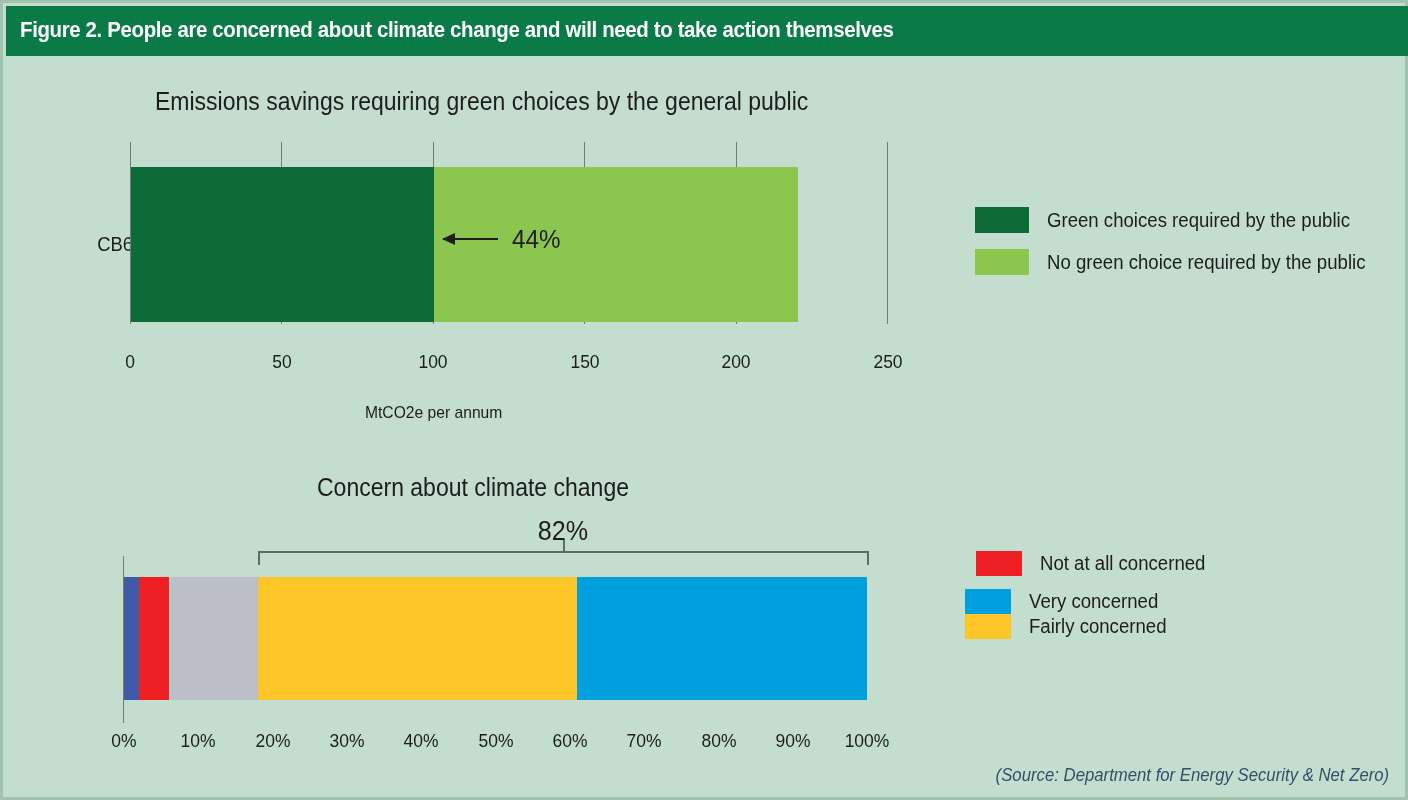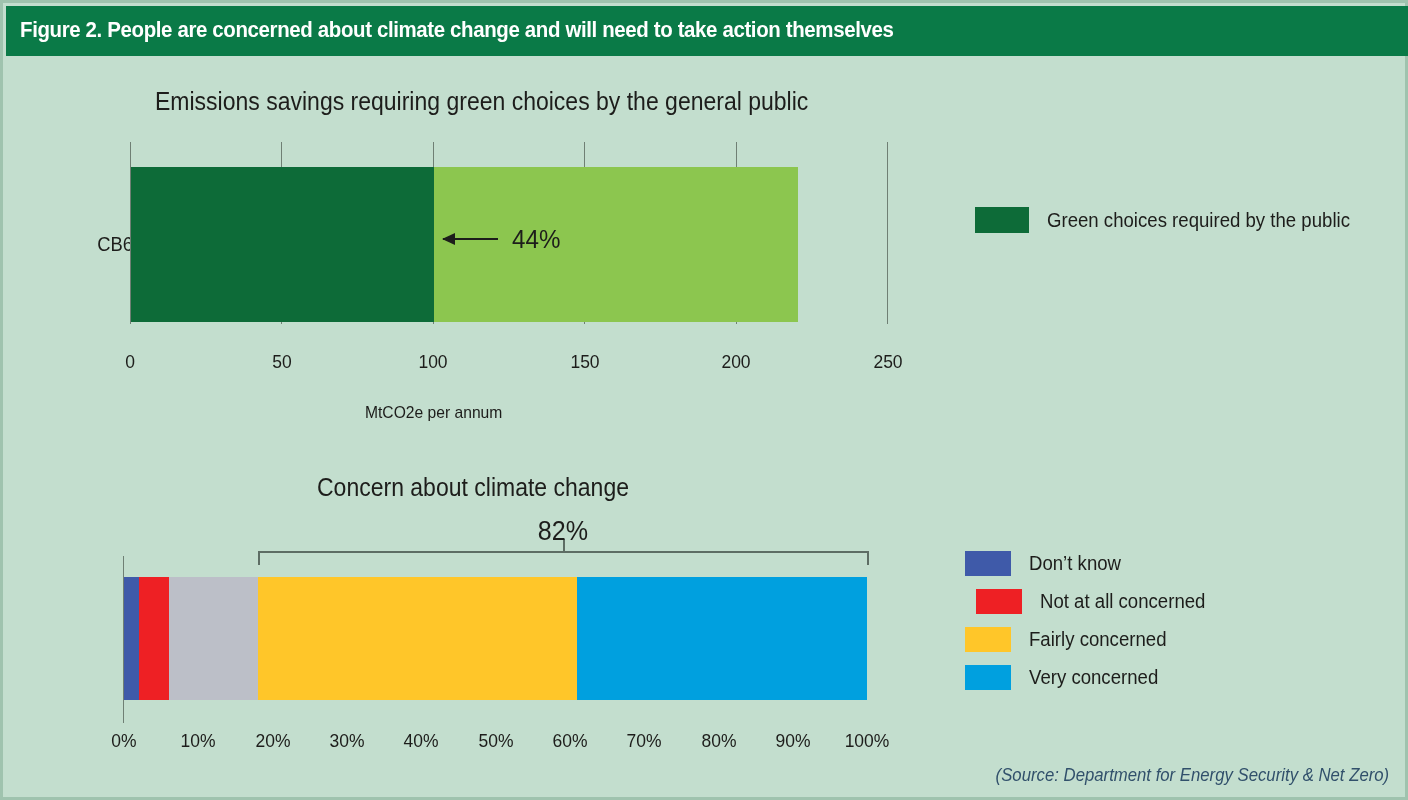--- a/index.html
+++ b/index.html
@@ -117,20 +117,24 @@
     <div class="tick-label" style="left:693px;top:348px;width:80px;">200</div>
     <div class="tick-label" style="left:845px;top:348px;width:80px;">250</div>
 
     <div class="axis-caption" style="left:362px;top:400px;">MtCO2e per annum</div>
 
     <div class="legend" style="left:972px;top:204px;">
       <div class="legend-item" style="margin-bottom:16px;">
         <span class="legend-swatch" style="width:54px;height:26px;background:#0d6b38;margin-right:18px;"></span>
         <span class="legend-label">Green choices required by the public</span>
       </div>
+      <div class="legend-item">
+        <span class="legend-swatch" style="width:54px;height:26px;background:#8cc64f;margin-right:18px;"></span>
+        <span class="legend-label">No green choice required by the public</span>
+      </div>
     </div>
   </div>
 
   <div>
     <div class="chart-title" style="left:314px;top:470px;">Concern about climate change</div>
 
     <div class="bracket" style="left:255px;top:548px;width:611px;height:14px;"></div>
     <div class="bracket-stem" style="left:560px;top:536px;height:14px;"></div>
     <div class="bracket-label" style="left:500px;top:513px;width:120px;">82%</div>
 
@@ -150,34 +154,30 @@
     <div class="tick-label" style="left:309px;top:727px;width:70px;">30%</div>
     <div class="tick-label" style="left:383px;top:727px;width:70px;">40%</div>
     <div class="tick-label" style="left:458px;top:727px;width:70px;">50%</div>
     <div class="tick-label" style="left:532px;top:727px;width:70px;">60%</div>
     <div class="tick-label" style="left:606px;top:727px;width:70px;">70%</div>
     <div class="tick-label" style="left:681px;top:727px;width:70px;">80%</div>
     <div class="tick-label" style="left:755px;top:727px;width:70px;">90%</div>
     <div class="tick-label" style="left:829px;top:727px;width:70px;">100%</div>
 
     <div class="legend" style="left:962px;top:548px;">
-      <div class="legend-item" style="margin-bottom:13px;">
-        <span class="legend-swatch" style="width:46px;height:25px;background:#3f5aa9;margin-right:18px;"></span>
-        <span class="legend-label">Don’t know</span>
-      </div>
       <div class="legend-item" style="margin-bottom:13px;padding-left:11px;">
         <span class="legend-swatch" style="width:46px;height:25px;background:#ee2024;margin-right:18px;"></span>
         <span class="legend-label">Not at all concerned</span>
       </div>
+      <div class="legend-item">
+        <span class="legend-swatch" style="width:46px;height:25px;background:#00a0df;margin-right:18px;"></span>
+        <span class="legend-label">Very concerned</span>
+      </div>
       <div class="legend-item" style="margin-bottom:13px;">
         <span class="legend-swatch" style="width:46px;height:25px;background:#ffc629;margin-right:18px;"></span>
         <span class="legend-label">Fairly concerned</span>
-      </div>
-      <div class="legend-item">
-        <span class="legend-swatch" style="width:46px;height:25px;background:#00a0df;margin-right:18px;"></span>
-        <span class="legend-label">Very concerned</span>
       </div>
     </div>
   </div>
 
   <div class="source" style="right:16px;top:762px;">(Source: Department for Energy Security &amp; Net Zero)</div>
 
 </div>
 
 </body></html>

